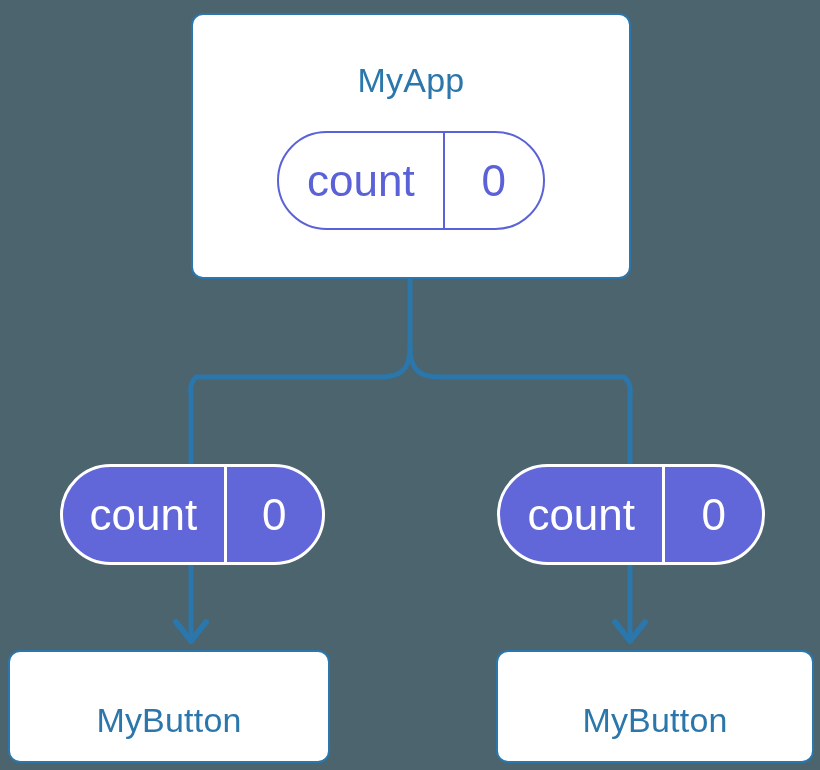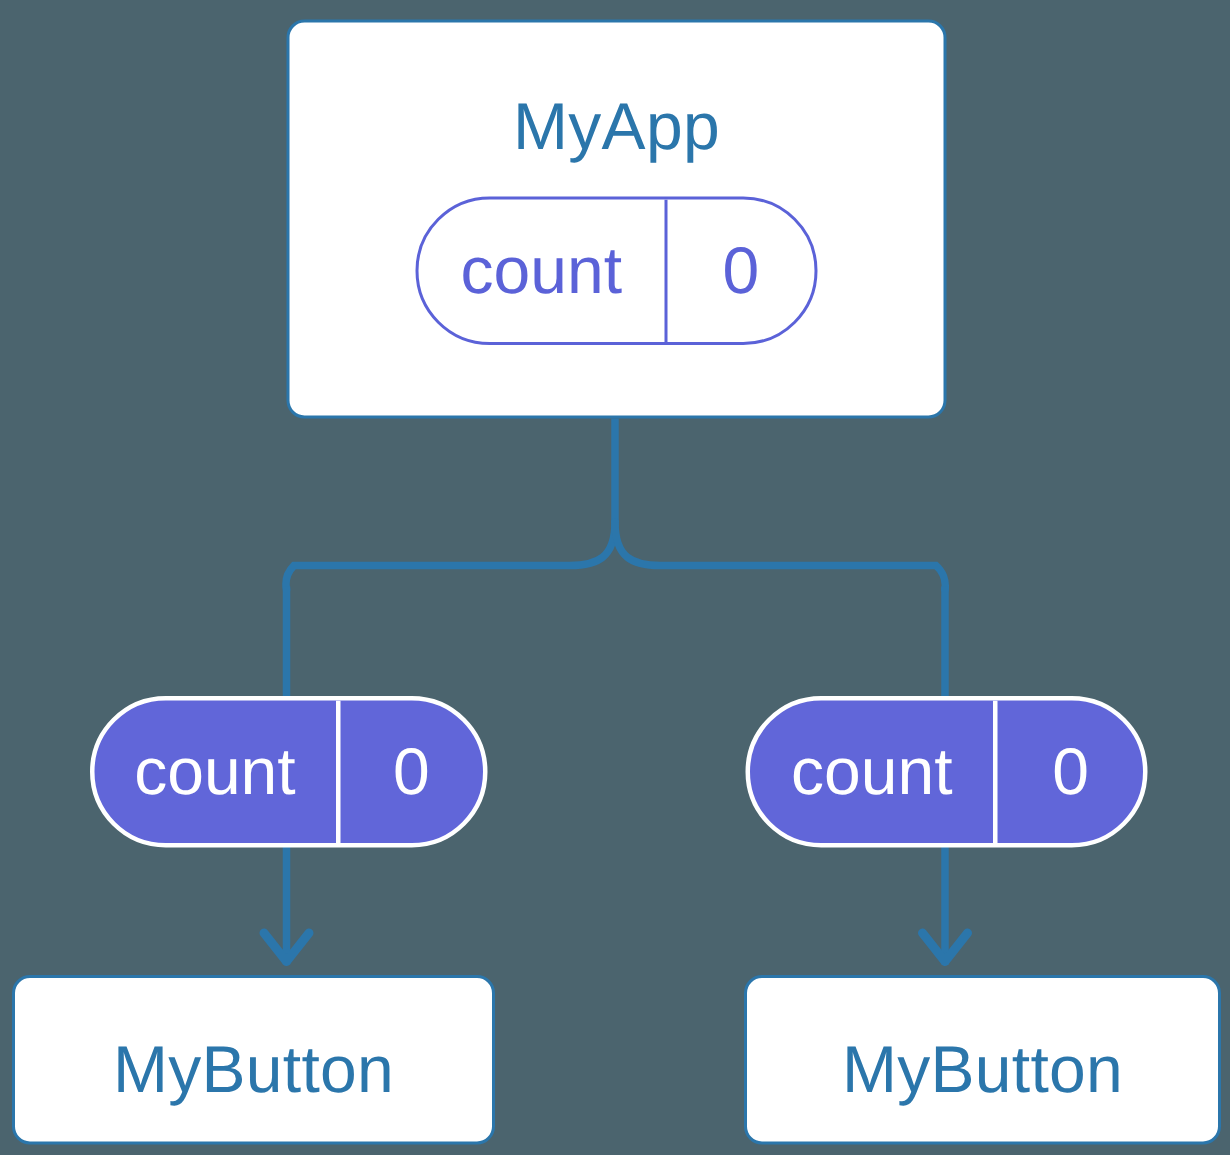--- a/index.html
+++ b/index.html
@@ -35,21 +35,21 @@
     background: #ffffff;
     border: 2px solid #2b76ab;
     border-radius: 12px;
     box-sizing: border-box;
     z-index: 2;
   }
   .card-title {
     width: 100%;
     text-align: center;
     color: #2b76ab;
-    font-size: 44px;
+    font-size: 34px;
     font-weight: 400;
     letter-spacing: 0.2px;
     line-height: 1;
   }
 
   
   #node-myapp {
     left: 191px;
     top: 13px;
     width: 440px;
@@ -66,21 +66,21 @@
     width: 322px;
     height: 113px;
   }
   #node-mybutton-right {
     left: 496px;
     top: 650px;
     width: 318px;
     height: 113px;
   }
   .leaf-card .card-title {
-    margin-top: 40px;
+    margin-top: 51px;
   }
 
   
   .pill {
     position: absolute;
     display: flex;
     align-items: stretch;
     box-sizing: border-box;
     border-radius: 999px;
     overflow: hidden;

